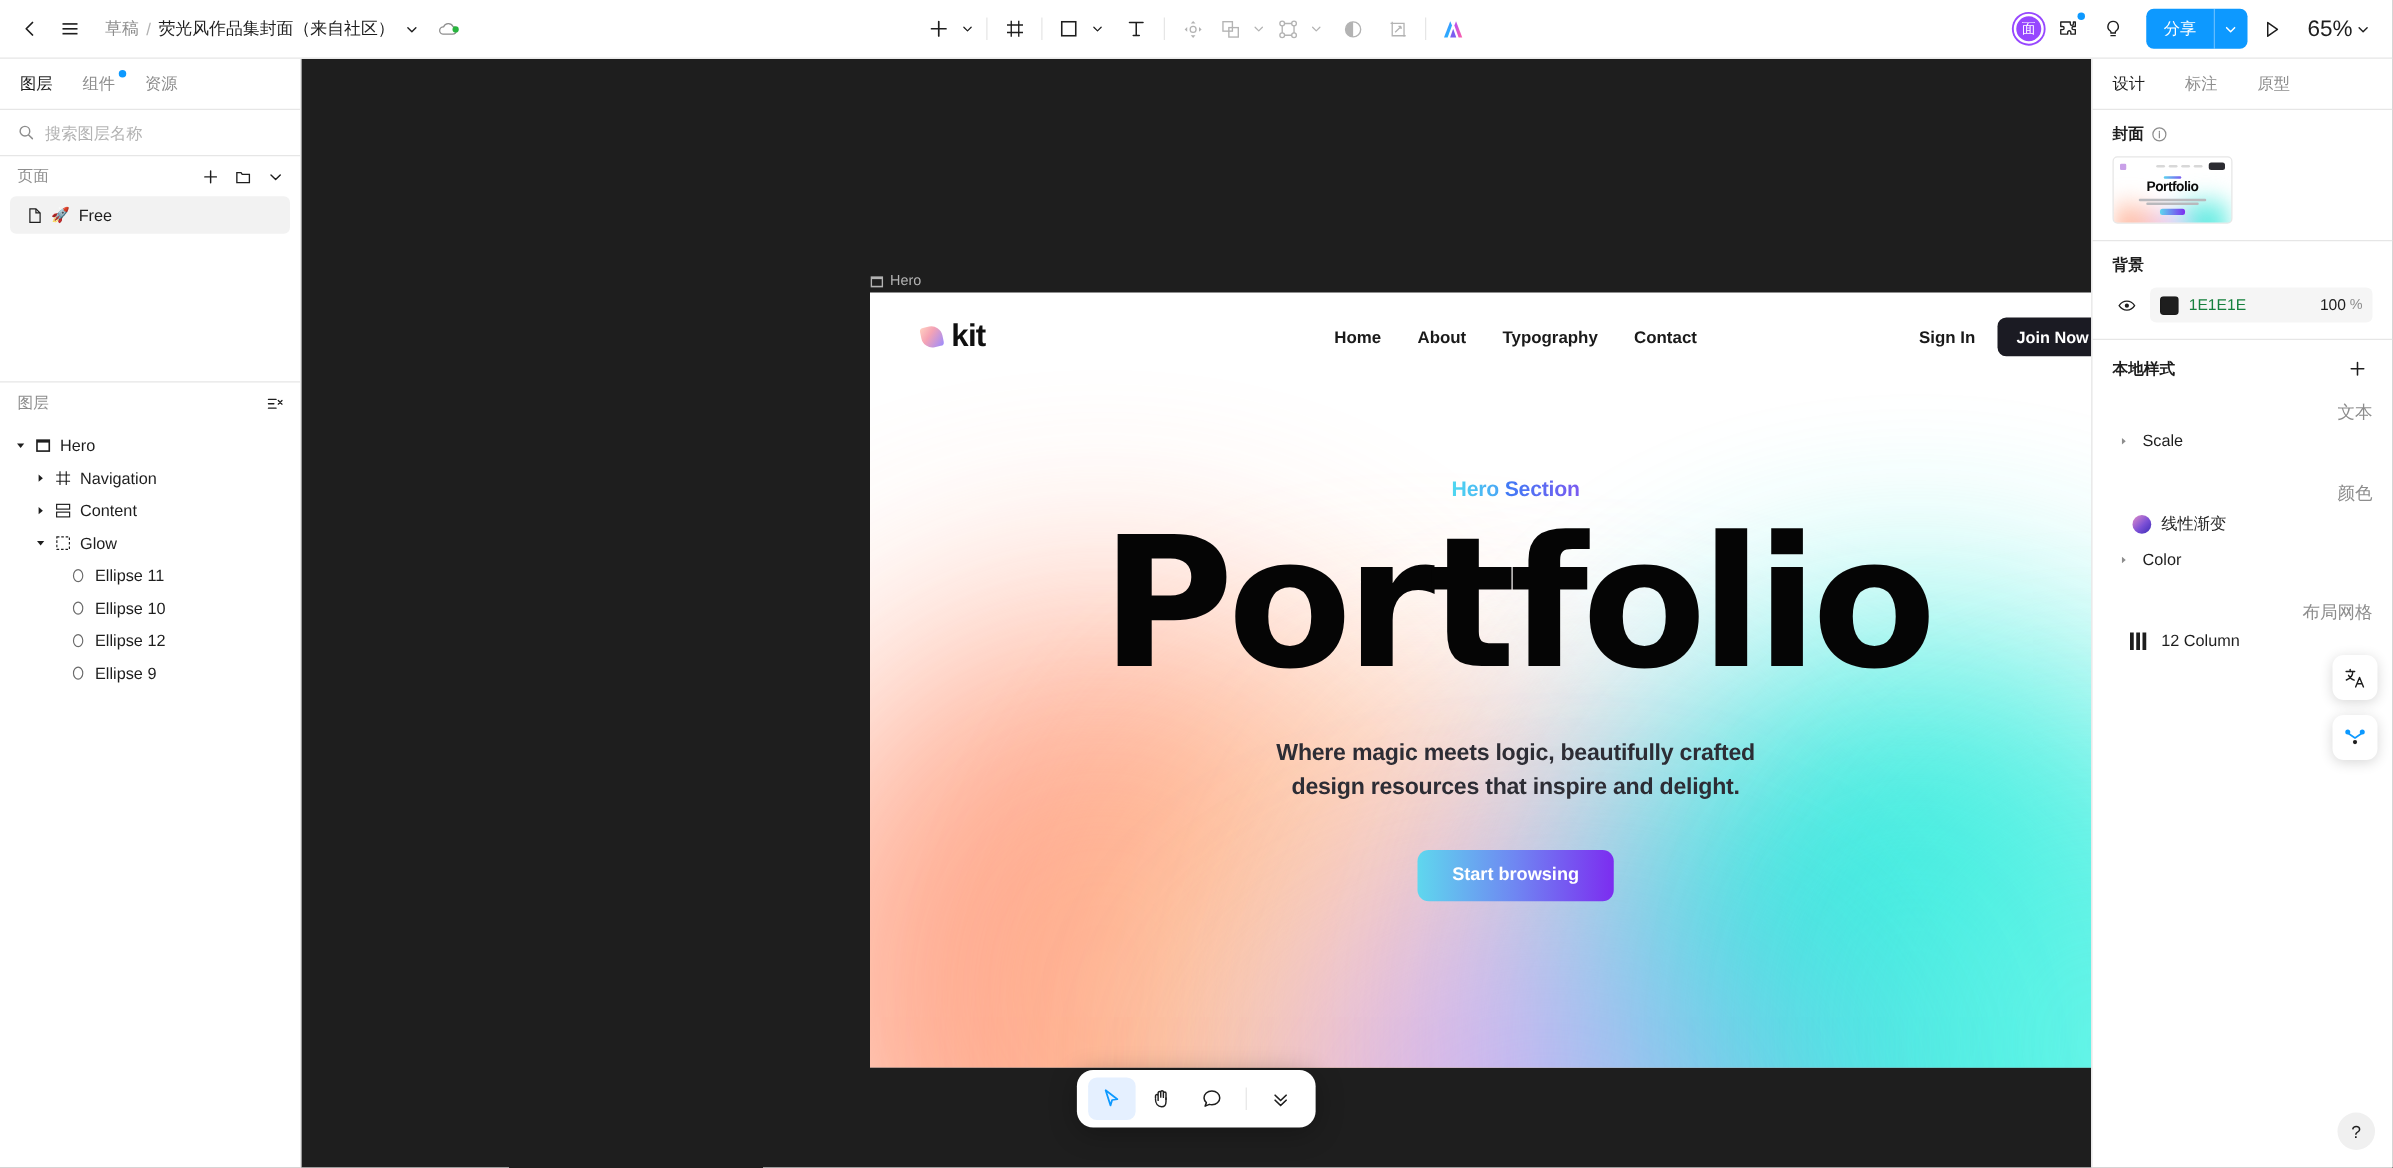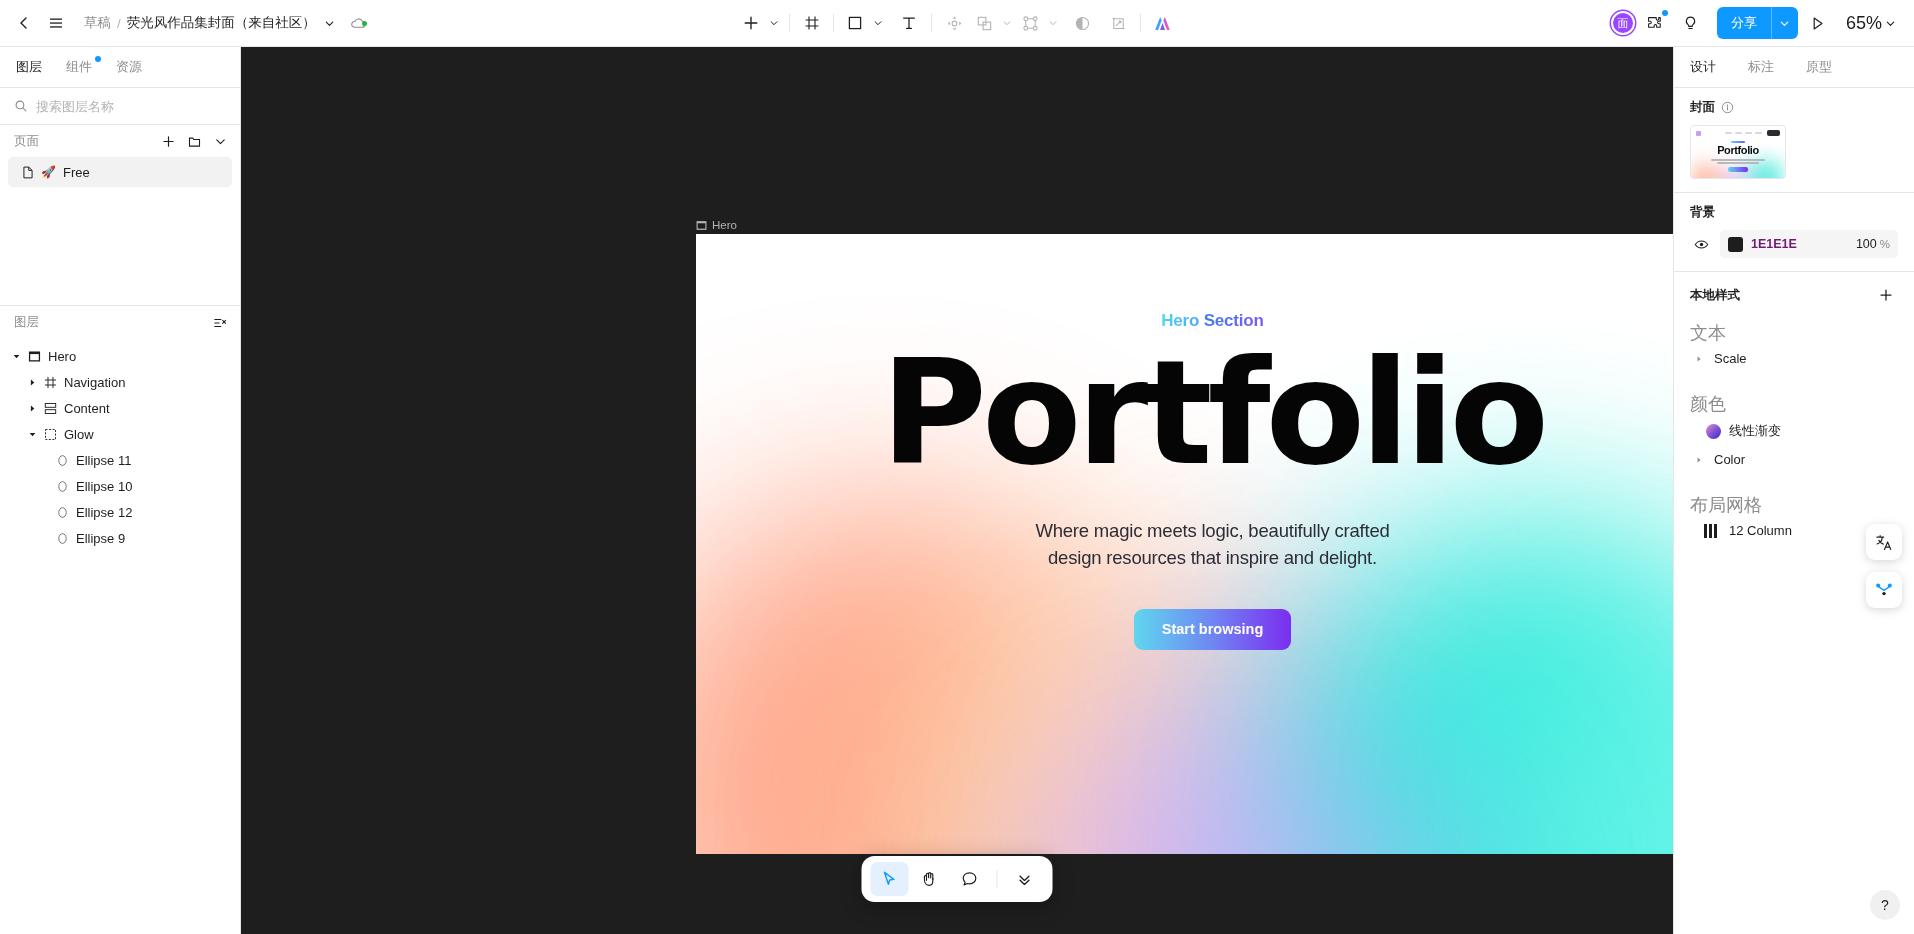--- a/index.html
+++ b/index.html
@@ -147,21 +147,21 @@
   .hero-body { position: relative; text-align: center; padding-top: 77px; }
   .eyebrow { font-size: 17px; font-weight: 700; letter-spacing: -0.2px; }
   .eyebrow .w1 { background: linear-gradient(90deg,#4ed8f0,#4aa8f5); -webkit-background-clip: text; background-clip: text; color: transparent; }
   .eyebrow .w2 { background: linear-gradient(90deg,#3f7bf5,#7a5bf0); -webkit-background-clip: text; background-clip: text; color: transparent; }
   .headline {
     font-size: 145px; font-weight: 800; color: #050505;
     letter-spacing: -5px; line-height: 1.02; margin-top: 8px;
     font-family: "DejaVu Sans", "Liberation Sans", sans-serif;
   }
   .subtitle {
-    margin-top: 30px; font-size: 18.5px; font-weight: 400; color: #2d2d35;
+    margin-top: 30px; font-size: 18.5px; font-weight: 700; color: #2d2d35;
     line-height: 1.47; letter-spacing: -0.2px;
   }
   .cta {
     margin: 38px auto 0; display: inline-block;
     background: linear-gradient(90deg,#5fd7ee 0%,#6f86f2 50%,#7c2df0 100%);
     color: #fff; font-size: 14.5px; font-weight: 700;
     padding: 13px 28px; border-radius: 9px; line-height: 1;
   }
 
   
@@ -217,32 +217,32 @@
   .ct-btn { position: relative; margin: 3px auto 0; width: 20px; height: 5px; border-radius: 2px;
     background: linear-gradient(90deg,#5fd7ee,#7c2df0); }
 
   .prop-row { display: flex; align-items: center; gap: 8px; margin-top: 9px; }
   .eye-btn { width: 22px; height:22px; display:flex; align-items:center; justify-content:center; color:#1e1e1e; border-radius:4px;}
   .color-field {
     flex: 1; height: 28px; display: flex; align-items: center; gap: 8px;
     background: #f5f5f5; border-radius: 5px; padding: 0 8px;
   }
   .swatch { width: 15px; height: 15px; border-radius: 3px; border: 1px solid rgba(0,0,0,.1); }
-  .hex { font-size: 12.5px; color: #701a75; font-weight: bold; }
+  .hex { font-size: 12.5px; color: #15803d; }
   .opacity { margin-left: auto; display:flex; align-items:center; gap: 3px; }
   .op-val { font-size: 12.5px; color: #1e1e1e; }
   .op-unit { font-size: 11.5px; color: #8d8d8d; }
 
   .style-row { display: flex; align-items: center; gap: 8px; padding: 6px 0 6px 2px; font-size: 13px; color: #1e1e1e; }
   .style-row .sr-caret { width: 14px; display:flex; align-items:center; justify-content:center; color:#1e1e1e; }
   .grad-dot { width: 15px; height: 15px; border-radius: 50%;
     background: linear-gradient(135deg,#e48fc8 0%,#7b4fd6 55%,#3b2bb5 100%); }
   .grid-icon { display: flex; gap: 2px; align-items:center; }
   .grid-icon i { display:block; width: 3px; height: 14px; background: #1e1e1e; }
-  .sub-label { font-size: 18px; color: #8d8d8d; margin-top: 4px; }
+  .sub-label { font-size: 14px; color: #8d8d8d; margin-top: 4px; text-align: right; }
 
   
   .fw {
     position: absolute; right: 12px; width: 36px; height: 36px;
     background: #fff; border-radius: 9px;
     box-shadow: 0 2px 10px rgba(0,0,0,.16);
     display: flex; align-items: center; justify-content: center;
   }
   .fw.w1 { top: 477px; }
   .fw.w2 { top: 525px; }
@@ -611,20 +611,36 @@
       <div class="frame">
         <div class="glow">
           <div class="blob b1"></div>
           <div class="blob b2"></div>
           <div class="blob b3"></div>
           <div class="blob b4"></div>
           <div class="blob b5"></div>
           <div class="blob b6"></div>
         </div>
 
+        <div class="fr-nav">
+          <div class="logo">
+            <span class="logo-mark"></span>
+            <span class="logo-text">kit</span>
+          </div>
+          <div class="nav-links">
+            <a href="#">Home</a>
+            <a href="#">About</a>
+            <a href="#">Typography</a>
+            <a href="#">Contact</a>
+          </div>
+          <div class="nav-right">
+            <span class="signin">Sign In</span>
+            <span class="joinbtn">Join Now</span>
+          </div>
+        </div>
 
         <div class="hero-body">
           <div class="eyebrow">
             <span class="w1">Hero</span><span>&nbsp;</span><span class="w2">Section</span>
           </div>
           <div class="headline">Portfolio</div>
           <div class="subtitle">
             <div>Where magic meets logic, beautifully crafted</div>
             <div>design resources that inspire and delight.</div>
           </div>

